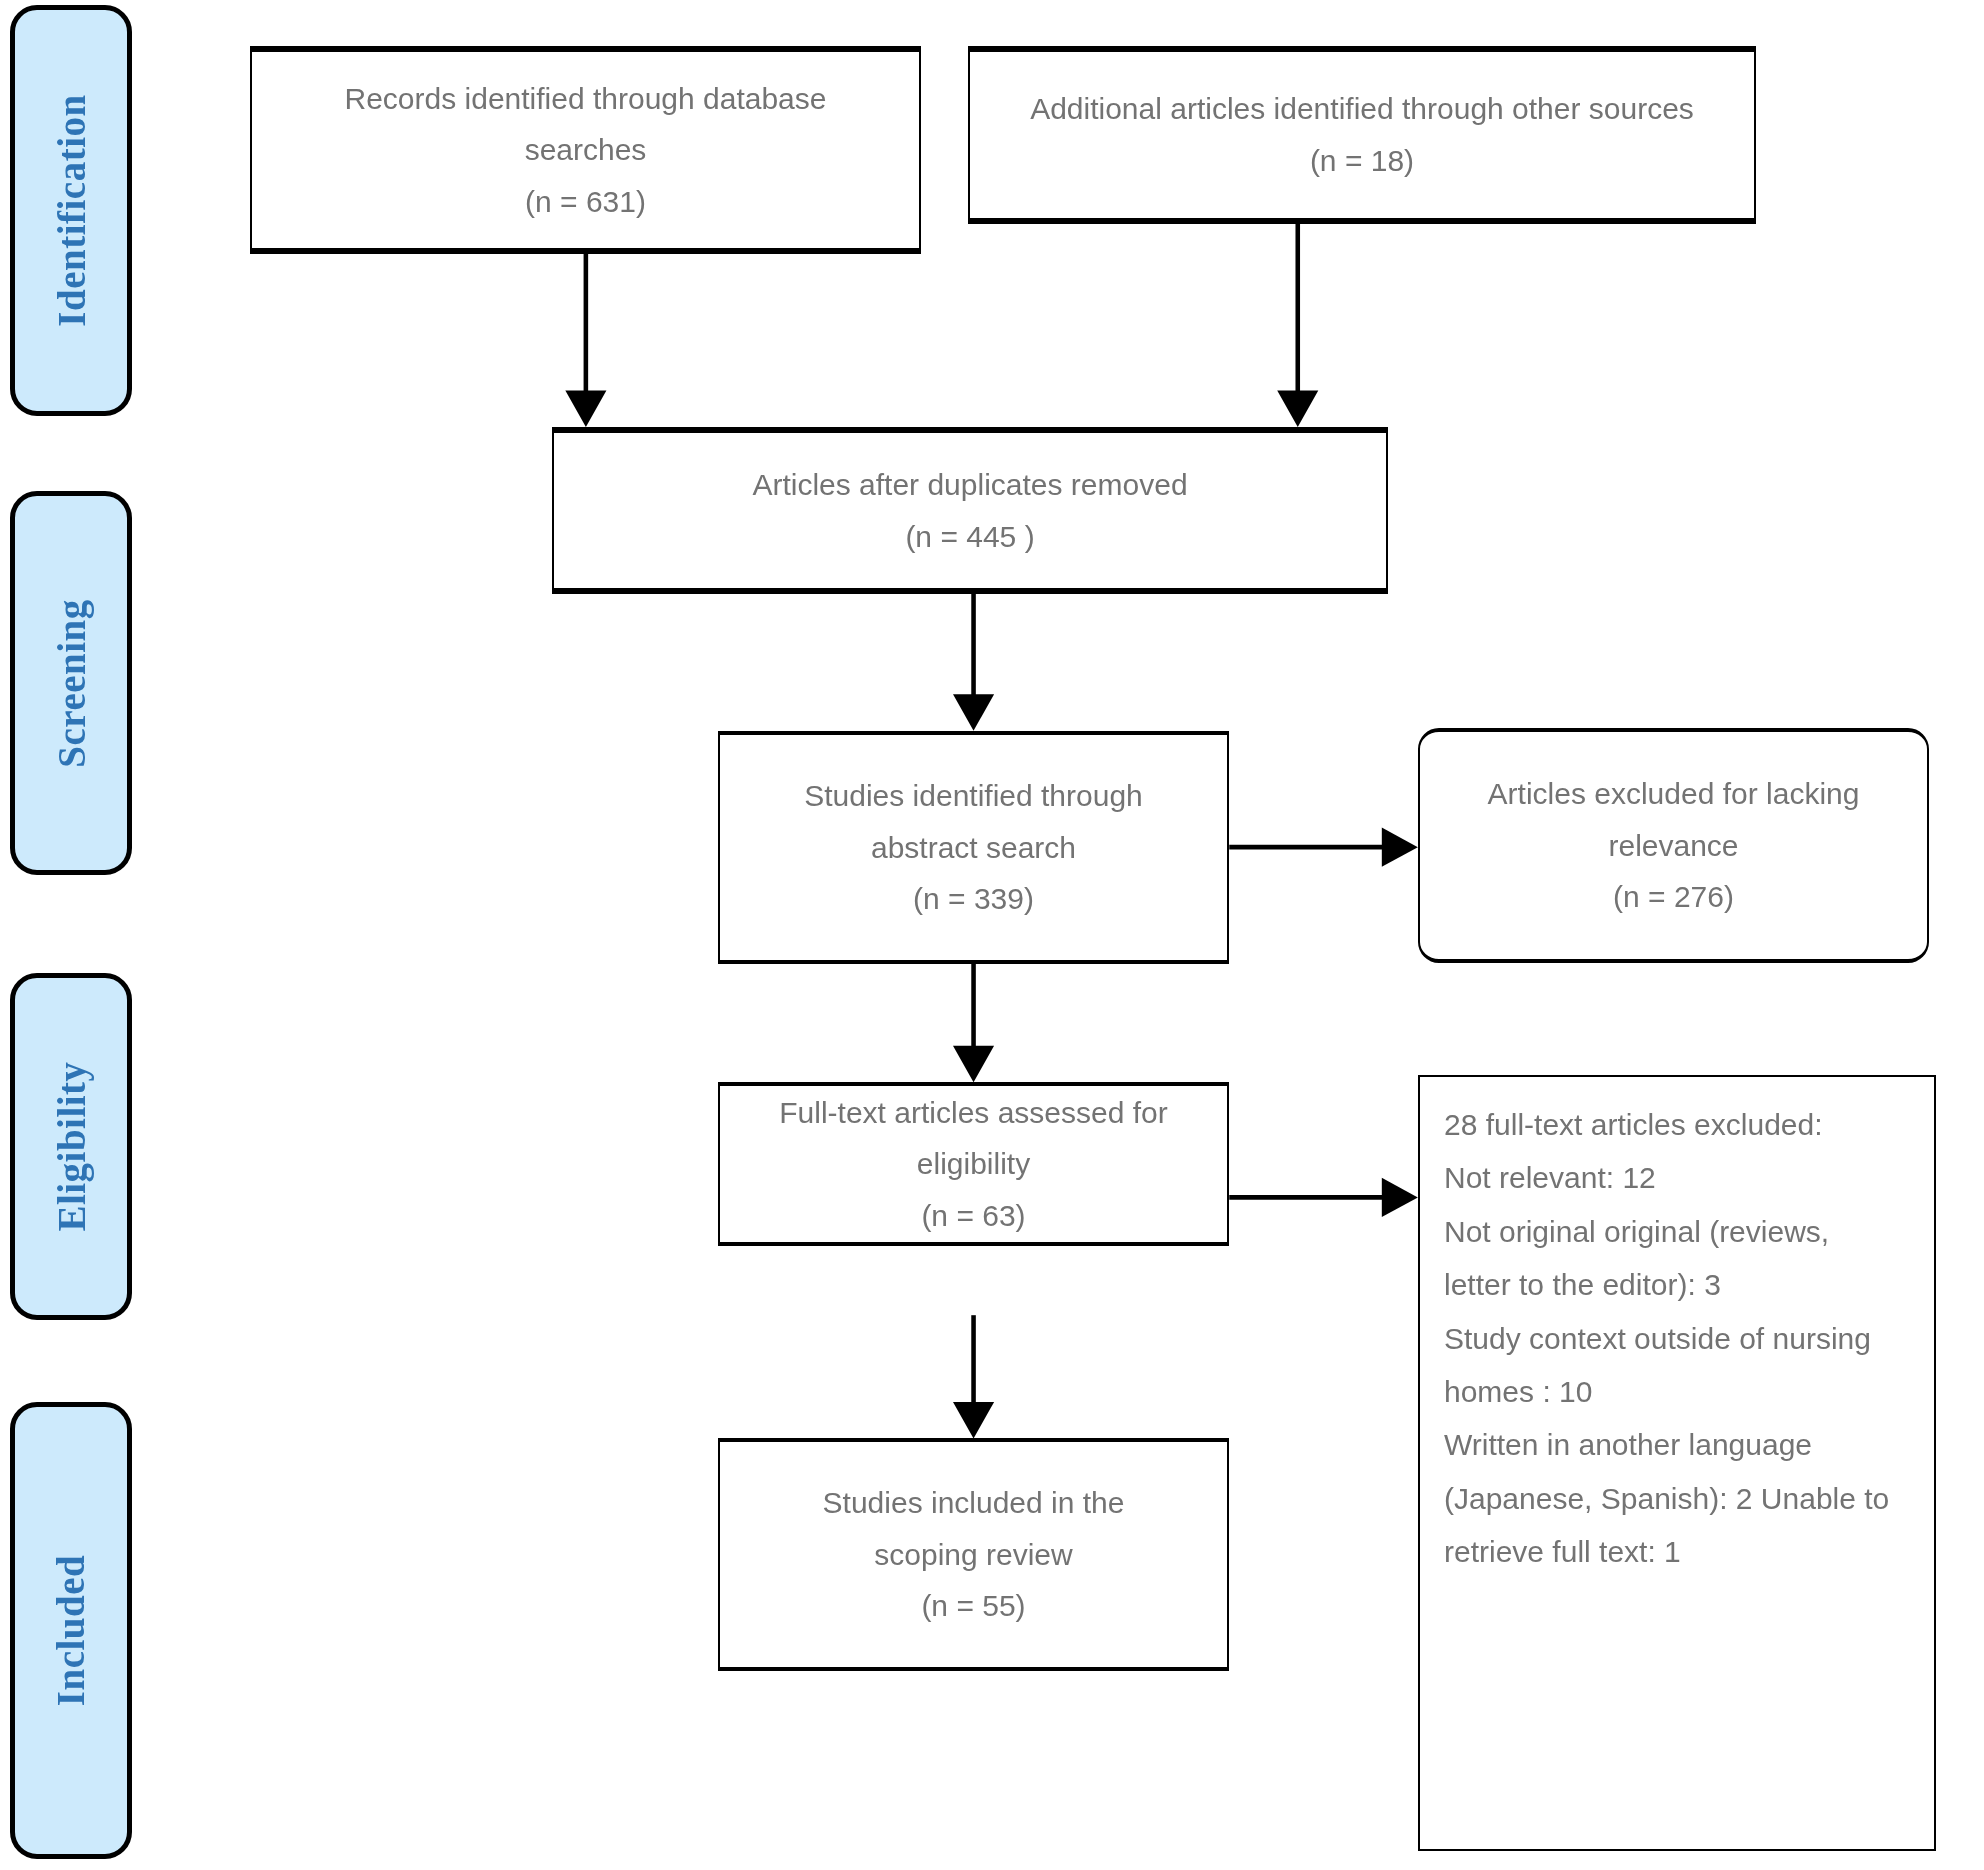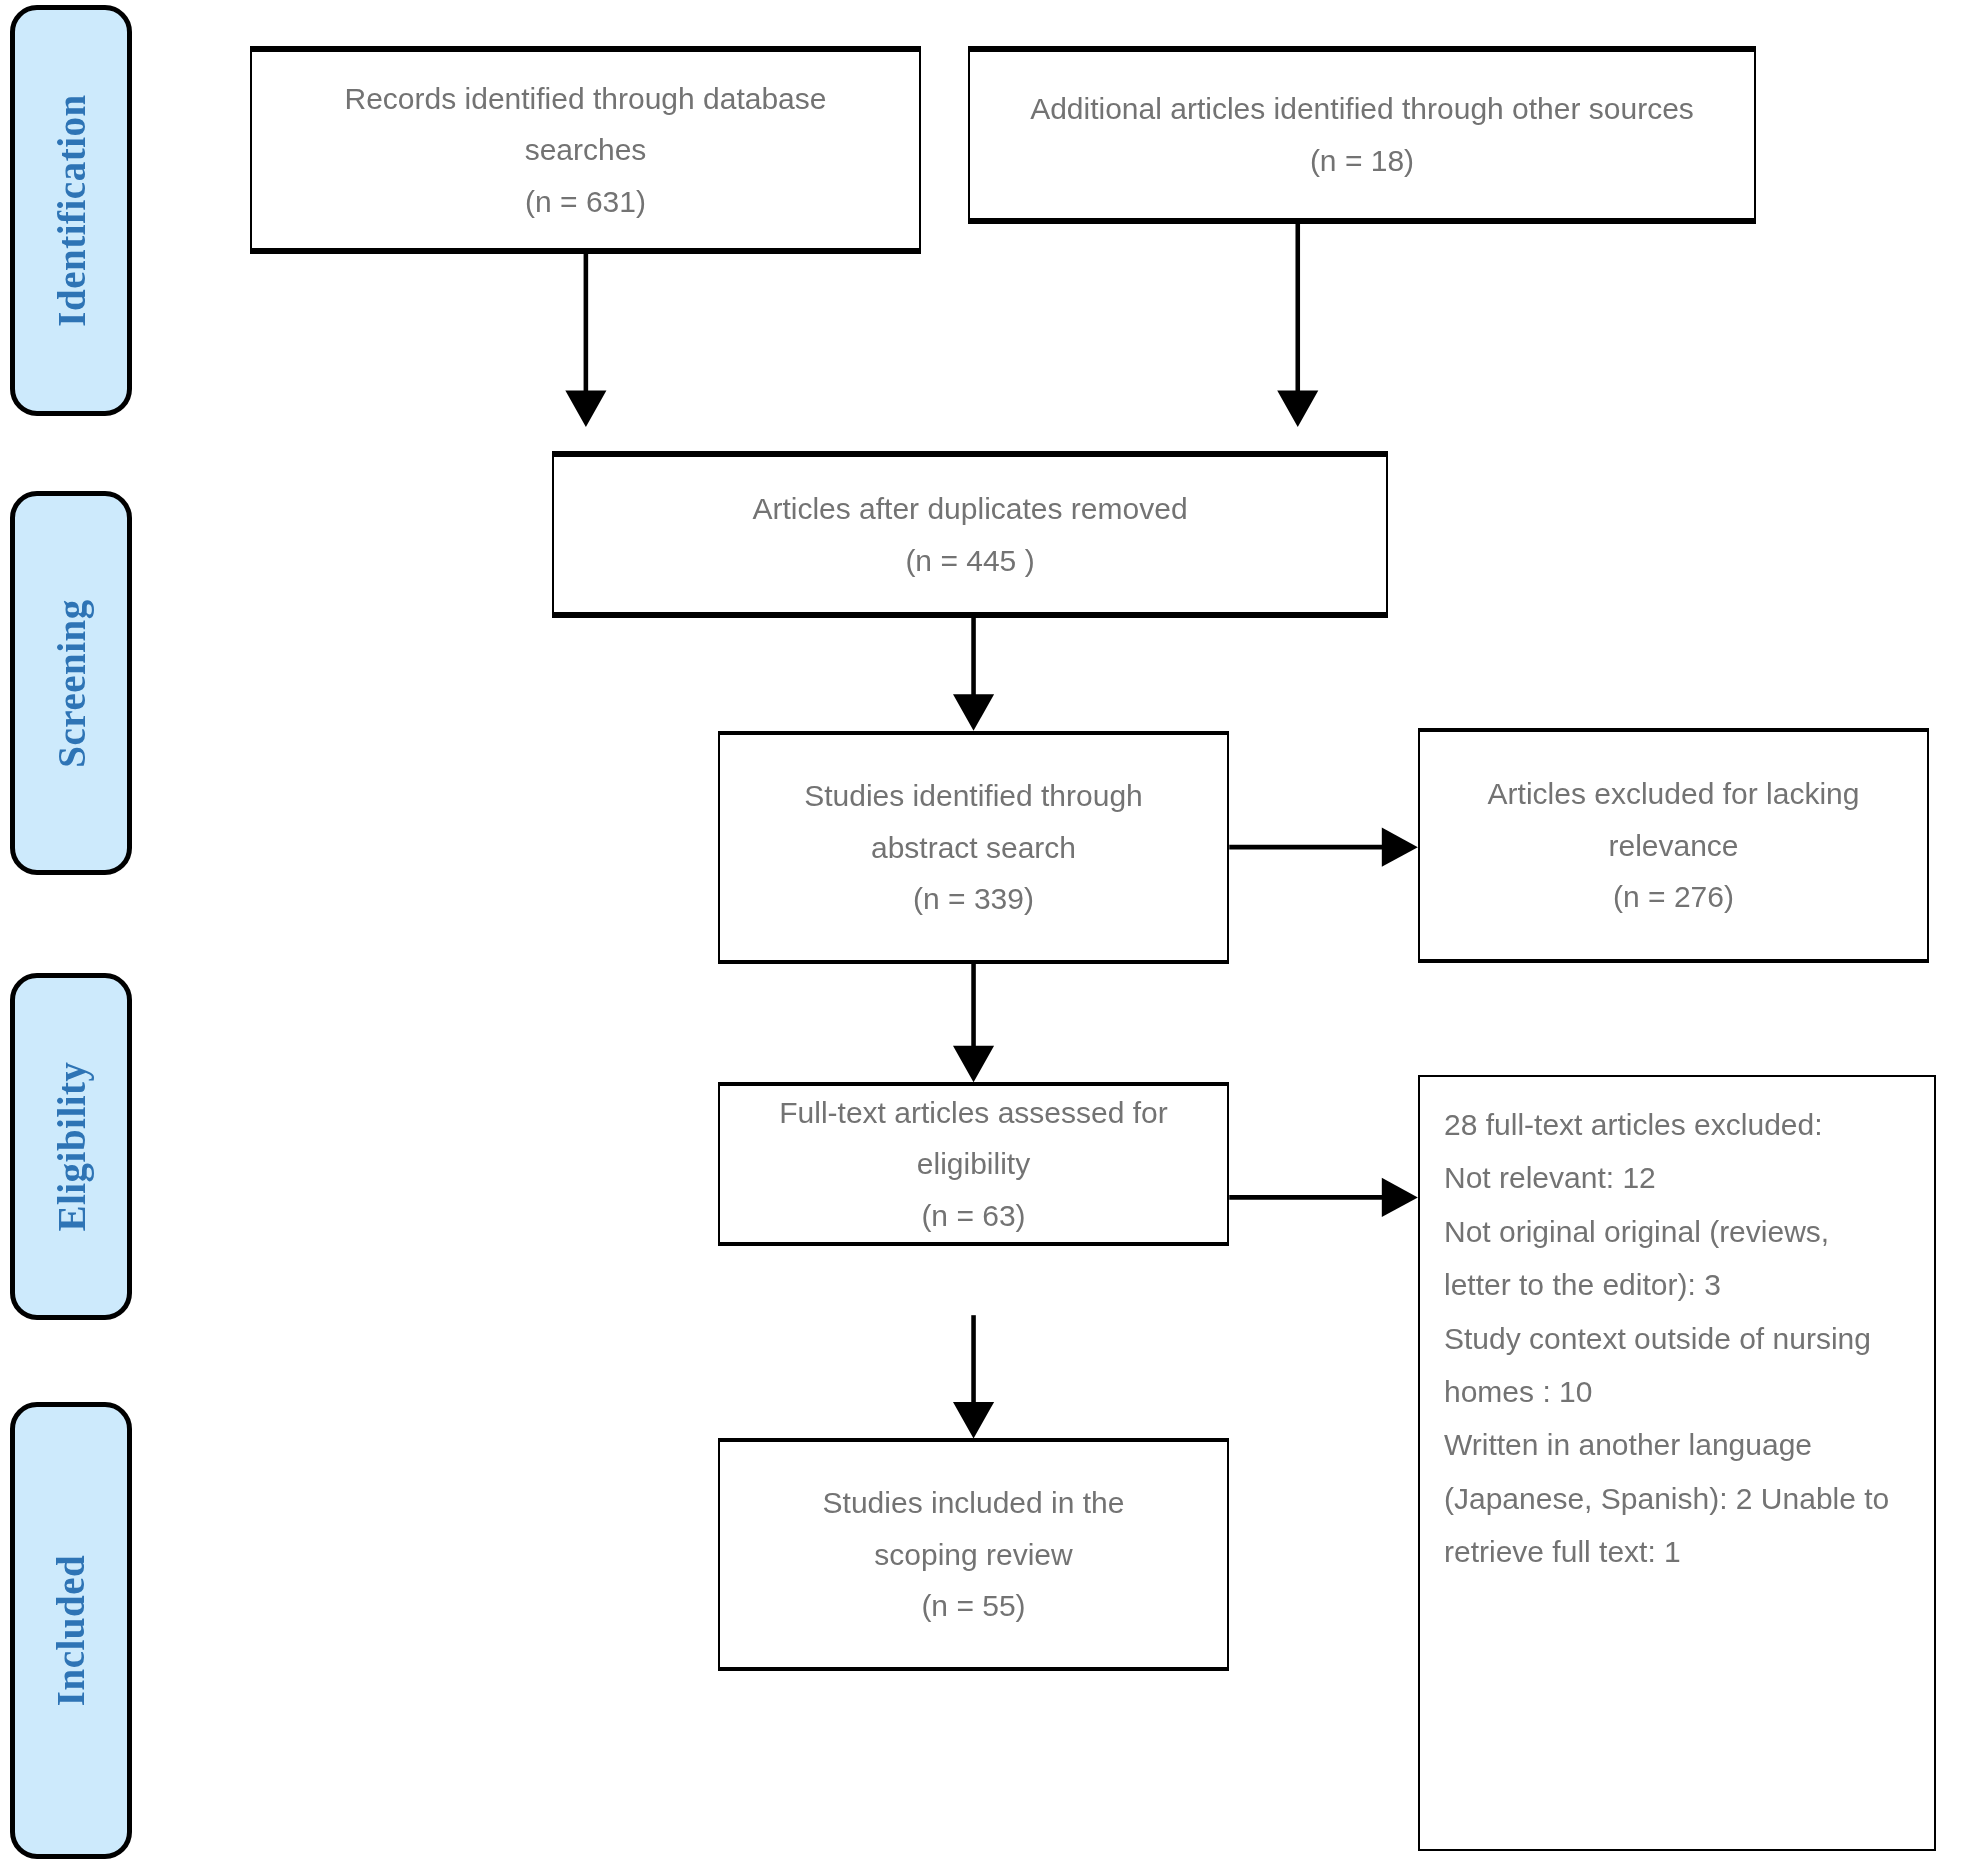--- a/index.html
+++ b/index.html
@@ -83,23 +83,23 @@
     border: 2.7px solid #000000;
     font-size: 30px;
     line-height: 1.78;
   }
   #box-exclusion-reasons .line { text-align: justify; text-align-last: left; }
   #box-exclusion-reasons .line.nostretch { text-align: left; }
 
   
   #box-db-records      { left: 250px;  top: 46px;  width: 671px; height: 208px; }
   #box-other-sources   { left: 968px; top: 46px;  width: 788px; height: 178px; }
-  #box-dedup           { left: 552px; top: 427px;  width: 836px; height: 167px; margin-top: 24px; }
+  #box-dedup           { left: 552px; top: 427px;  width: 836px; height: 167px; }
   #box-abstract-screen { left: 718px; top: 731px; width: 511px; height: 233px; }
-  #box-excluded-rel    { left: 1418px; top: 728px; width: 511px; height: 235px; }
+  #box-excluded-rel    { left: 1418px; top: 728px; width: 511px; height: 235px; border-radius: 21px; }
   #box-fulltext-assess { left: 718px; top: 1082px; width: 511px; height: 164px; }
   #box-exclusion-reasons { left: 1418px; top: 1075px; width: 518px; height: 776px; }
   #box-included        { left: 718px; top: 1438px; width: 511px; height: 233px; }
 
   
   #connectors {
     position: absolute;
     left: 0; top: 0;
     width: 1985px;
     height: 1871px;

